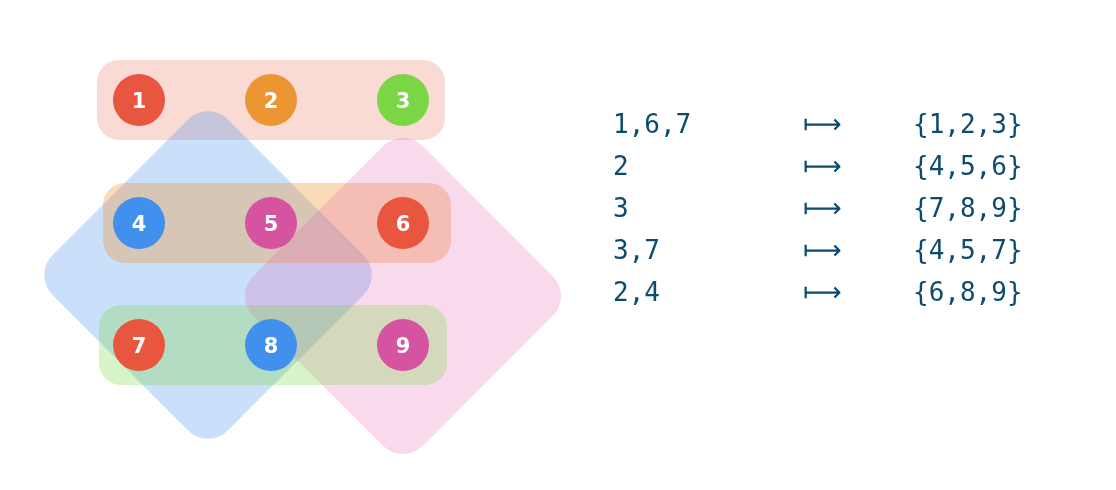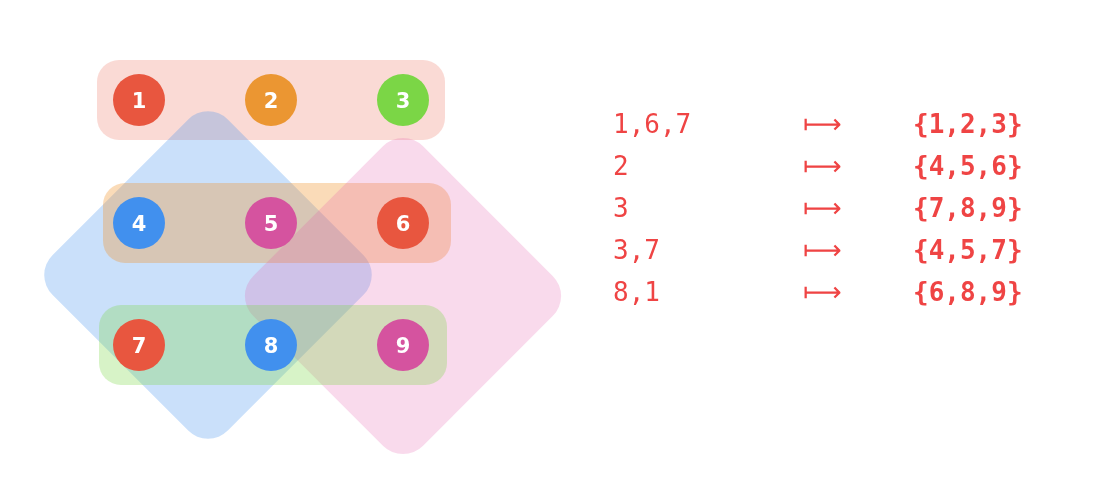--- a/index.html
+++ b/index.html
@@ -34,42 +34,41 @@
     text-anchor: middle;
     dominant-baseline: central;
     user-select: none;
   }
   .map-table {
     position: absolute;
     left: 613px;
     top: 103px;
     font-family: "DejaVu Sans Mono", "Liberation Mono", monospace;
     font-size: 26px;
-    color: #ef4444;
+    color: #0c4a6e;
     border-collapse: collapse;
   }
   .map-table td {
     padding: 0;
     height: 42px;
     line-height: 42px;
     white-space: pre;
     vertical-align: middle;
   }
   .map-src {
     text-align: left;
     width: 190px;
   }
   .map-arrow {
     text-align: left;
     width: 110px;
     font-size: 27px;
   }
   .map-dst {
     text-align: center;
-    font-weight: bold;
   }
 </style>
 </head>
 <body>
 
 <div id="stage">
 
   <svg id="diagram-svg" viewBox="0 0 1116 490" xmlns="http://www.w3.org/2000/svg">
 
     <g>
@@ -142,20 +141,20 @@
         <td class="map-src">3</td>
         <td class="map-arrow">⟼</td>
         <td class="map-dst">{7,8,9}</td>
       </tr>
       <tr>
         <td class="map-src">3,7</td>
         <td class="map-arrow">⟼</td>
         <td class="map-dst">{4,5,7}</td>
       </tr>
       <tr>
-        <td class="map-src">8,1</td>
+        <td class="map-src">2,4</td>
         <td class="map-arrow">⟼</td>
         <td class="map-dst">{6,8,9}</td>
       </tr>
     </tbody>
   </table>
 
 </div>
 
 </body></html>

